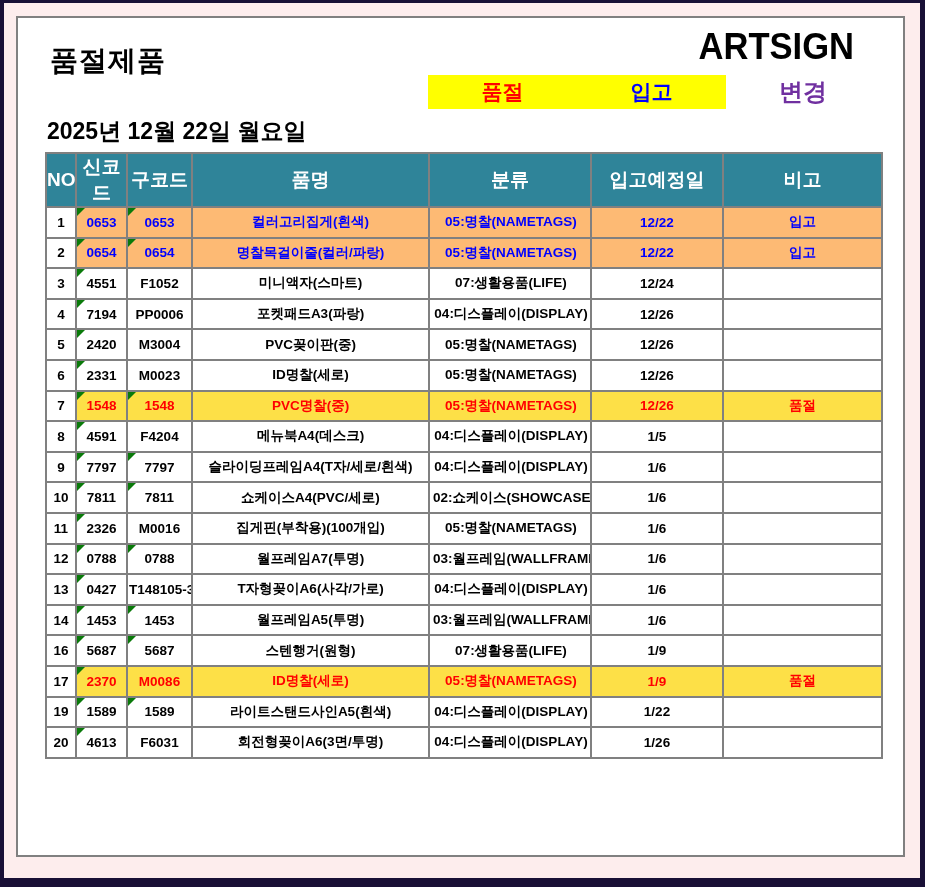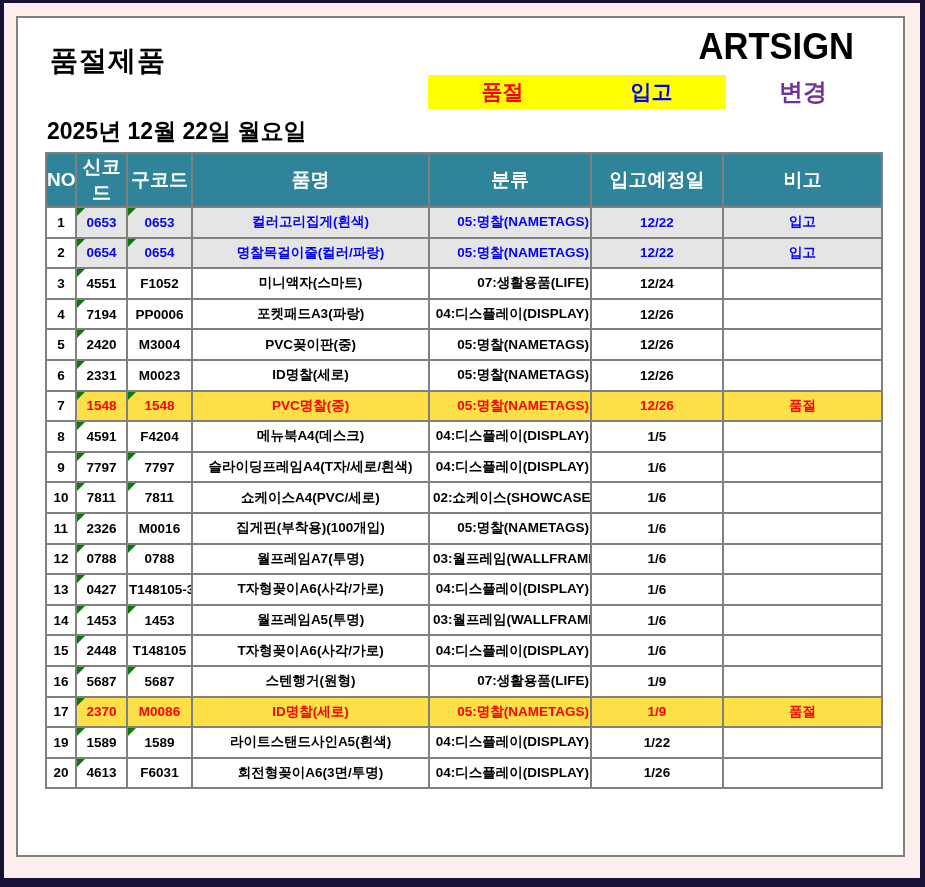--- a/index.html
+++ b/index.html
@@ -54,22 +54,22 @@
     border:2px solid #808080;
     font-size:19px;font-weight:700;
     height:30px;padding:0;text-align:center;
   }
   table.products td{
     border:2px solid #808080;background:#FFFFFF;color:#000;
     font-size:13.5px;font-weight:700;text-align:center;
     height:28.6px;padding:0 1px;position:relative;
     white-space:nowrap;overflow:hidden;
   }
-  table.products td.cat{ text-align:right;padding-left:3px;margin-left:21px; }
-  tr.hl-arrival td{ background:#e5e5e5;color:#0000FF; }
+  table.products td.cat{ text-align:center;padding-left:3px;margin-left:21px; }
+  tr.hl-arrival td{ background:#fdba74;color:#0000FF; }
   tr.hl-soldout td{ background:#fde047;color:#FF0000; }
   tr.hl-arrival td.no-col, tr.hl-soldout td.no-col{ background:#FFFFFF;color:#000; }
   td.flag::before{
     content:"";position:absolute;top:0;left:0;width:0;height:0;
     border-top:8px solid #0A7A0A;border-right:8px solid transparent;
   }
   .c-no{width:30px}.c-new{width:51px}.c-old{width:65px}.c-name{width:237px}
   .c-cat{width:162px}.c-eta{width:132px}.c-note{width:159px}
 </style>
 </head>
@@ -231,29 +231,20 @@
         <tr>
           <td class="no-col">14</td>
           <td class="flag">1453</td>
           <td class="flag">1453</td>
           <td>월프레임A5(투명)</td>
           <td class="cat">03:월프레임(WALLFRAME)</td>
           <td>1/6</td>
           <td></td>
         </tr>
         <tr>
-          <td class="no-col">15</td>
-          <td class="flag">2448</td>
-          <td>T148105</td>
-          <td>T자형꽂이A6(사각/가로)</td>
-          <td class="cat">04:디스플레이(DISPLAY)</td>
-          <td>1/6</td>
-          <td></td>
-        </tr>
-        <tr>
           <td class="no-col">16</td>
           <td class="flag">5687</td>
           <td class="flag">5687</td>
           <td>스텐행거(원형)</td>
           <td class="cat">07:생활용품(LIFE)</td>
           <td>1/9</td>
           <td></td>
         </tr>
         <tr class="hl-soldout">
           <td class="no-col">17</td>

